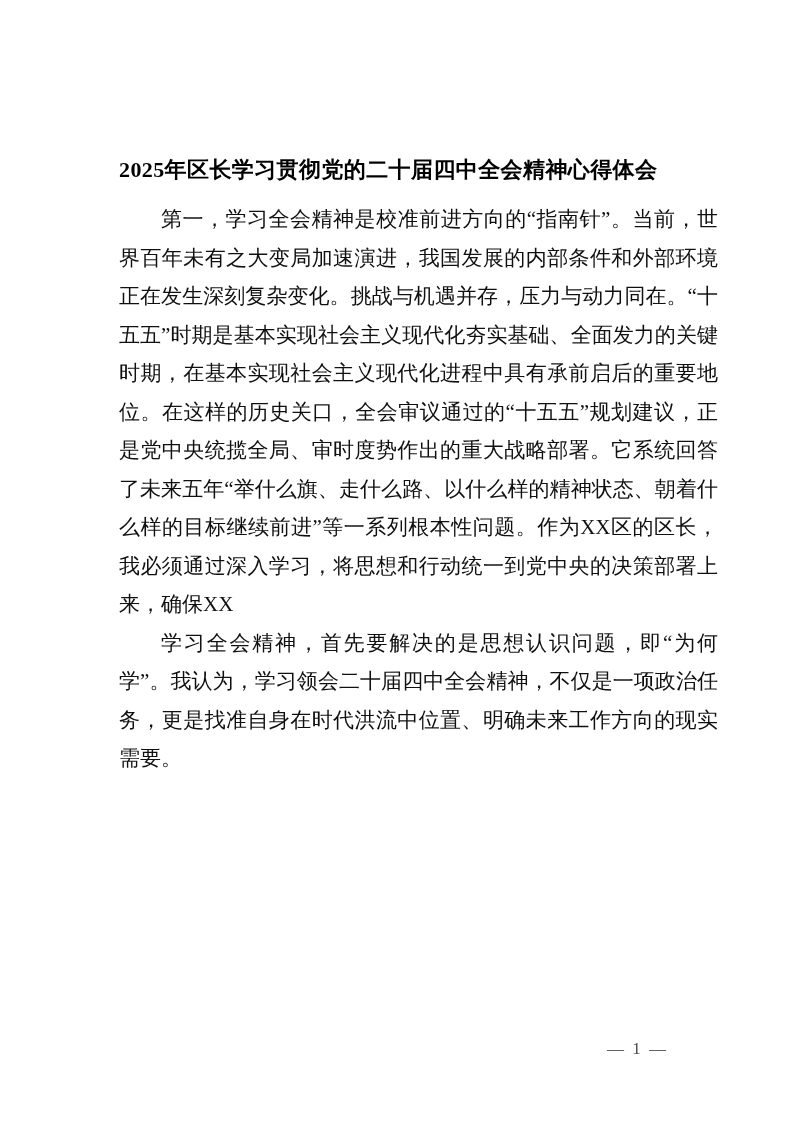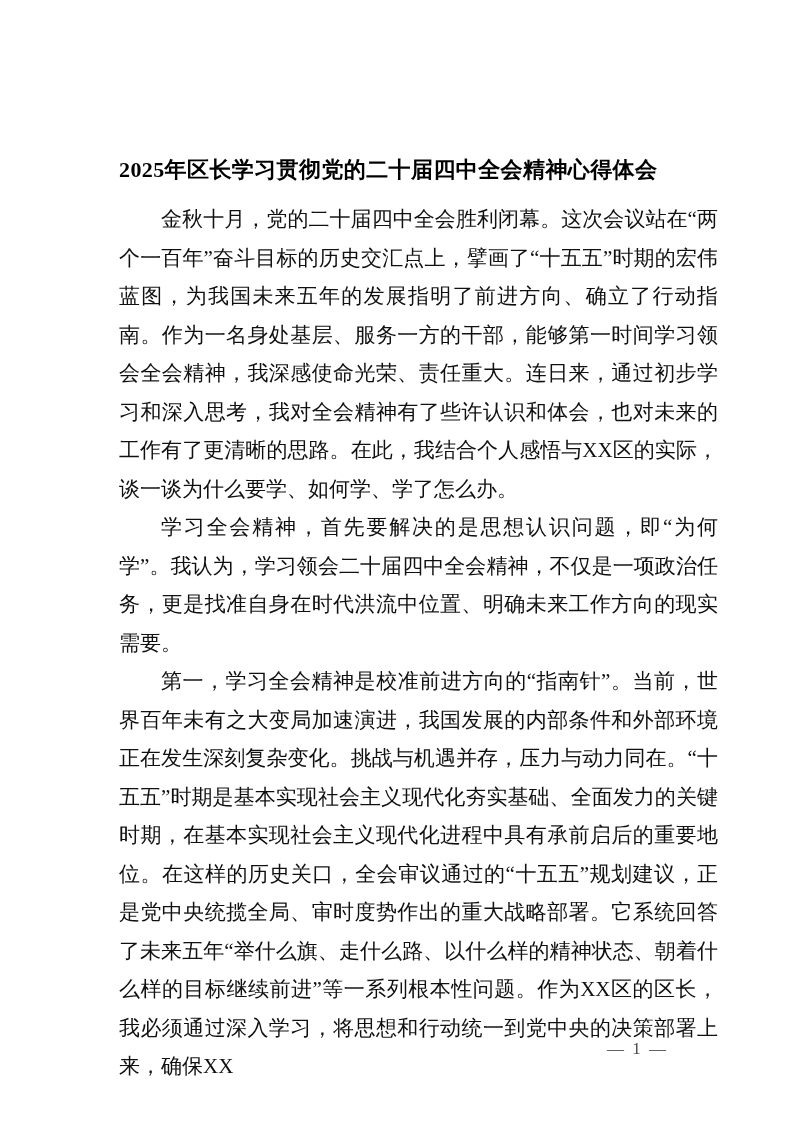--- a/index.html
+++ b/index.html
@@ -62,22 +62,21 @@
     white-space: pre;
   }
 </style>
 </head>
 <body>
 
 <div class="page">
 
   <h1 class="doc-title">2025年区长学习贯彻党的二十届四中全会精神心得体会</h1>
 
-  <p class="body-para">金秋十月，党的二十届四中全会胜利闭幕。这次会议站在“两个一百年”奋斗目标的历史交汇点上，擘画了“十五五”时期的宏伟蓝图，为我国未来五年的发展指明了前进方向、确立了行动指南。作为一名身处基层、服务一方的干部，能够第一时间学习领会全会精神，我深感使命光荣、责任重大。连日来，通过初步学习和深入思考，我对全会精神有了些许认识和体会，也对未来的工作有了更清晰的思路。在此，我结合个人感悟与XX区的实际，谈一谈为什么要学、如何学、学了怎么办。</p>
 
 
+  <p class="body-para">第一，学习全会精神是校准前进方向的“指南针”。当前，世界百年未有之大变局加速演进，我国发展的内部条件和外部环境正在发生深刻复杂变化。挑战与机遇并存，压力与动力同在。“十五五”时期是基本实现社会主义现代化夯实基础、全面发力的关键时期，在基本实现社会主义现代化进程中具有承前启后的重要地位。在这样的历史关口，全会审议通过的“十五五”规划建议，正是党中央统揽全局、审时度势作出的重大战略部署。它系统回答了未来五年“举什么旗、走什么路、以什么样的精神状态、朝着什么样的目标继续前进”等一系列根本性问题。作为XX区的区长，我必须通过深入学习，将思想和行动统一到党中央的决策部署上来，确保XX</p>
+
   <p class="body-para">学习全会精神，首先要解决的是思想认识问题，即“为何学”。我认为，学习领会二十届四中全会精神，不仅是一项政治任务，更是找准自身在时代洪流中位置、明确未来工作方向的现实需要。</p>
-
-  <p class="body-para">第一，学习全会精神是校准前进方向的“指南针”。当前，世界百年未有之大变局加速演进，我国发展的内部条件和外部环境正在发生深刻复杂变化。挑战与机遇并存，压力与动力同在。“十五五”时期是基本实现社会主义现代化夯实基础、全面发力的关键时期，在基本实现社会主义现代化进程中具有承前启后的重要地位。在这样的历史关口，全会审议通过的“十五五”规划建议，正是党中央统揽全局、审时度势作出的重大战略部署。它系统回答了未来五年“举什么旗、走什么路、以什么样的精神状态、朝着什么样的目标继续前进”等一系列根本性问题。作为XX区的区长，我必须通过深入学习，将思想和行动统一到党中央的决策部署上来，确保XX</p>
 
   <div class="page-number">— 1 —</div>
 
 </div>
 
 </body></html>

